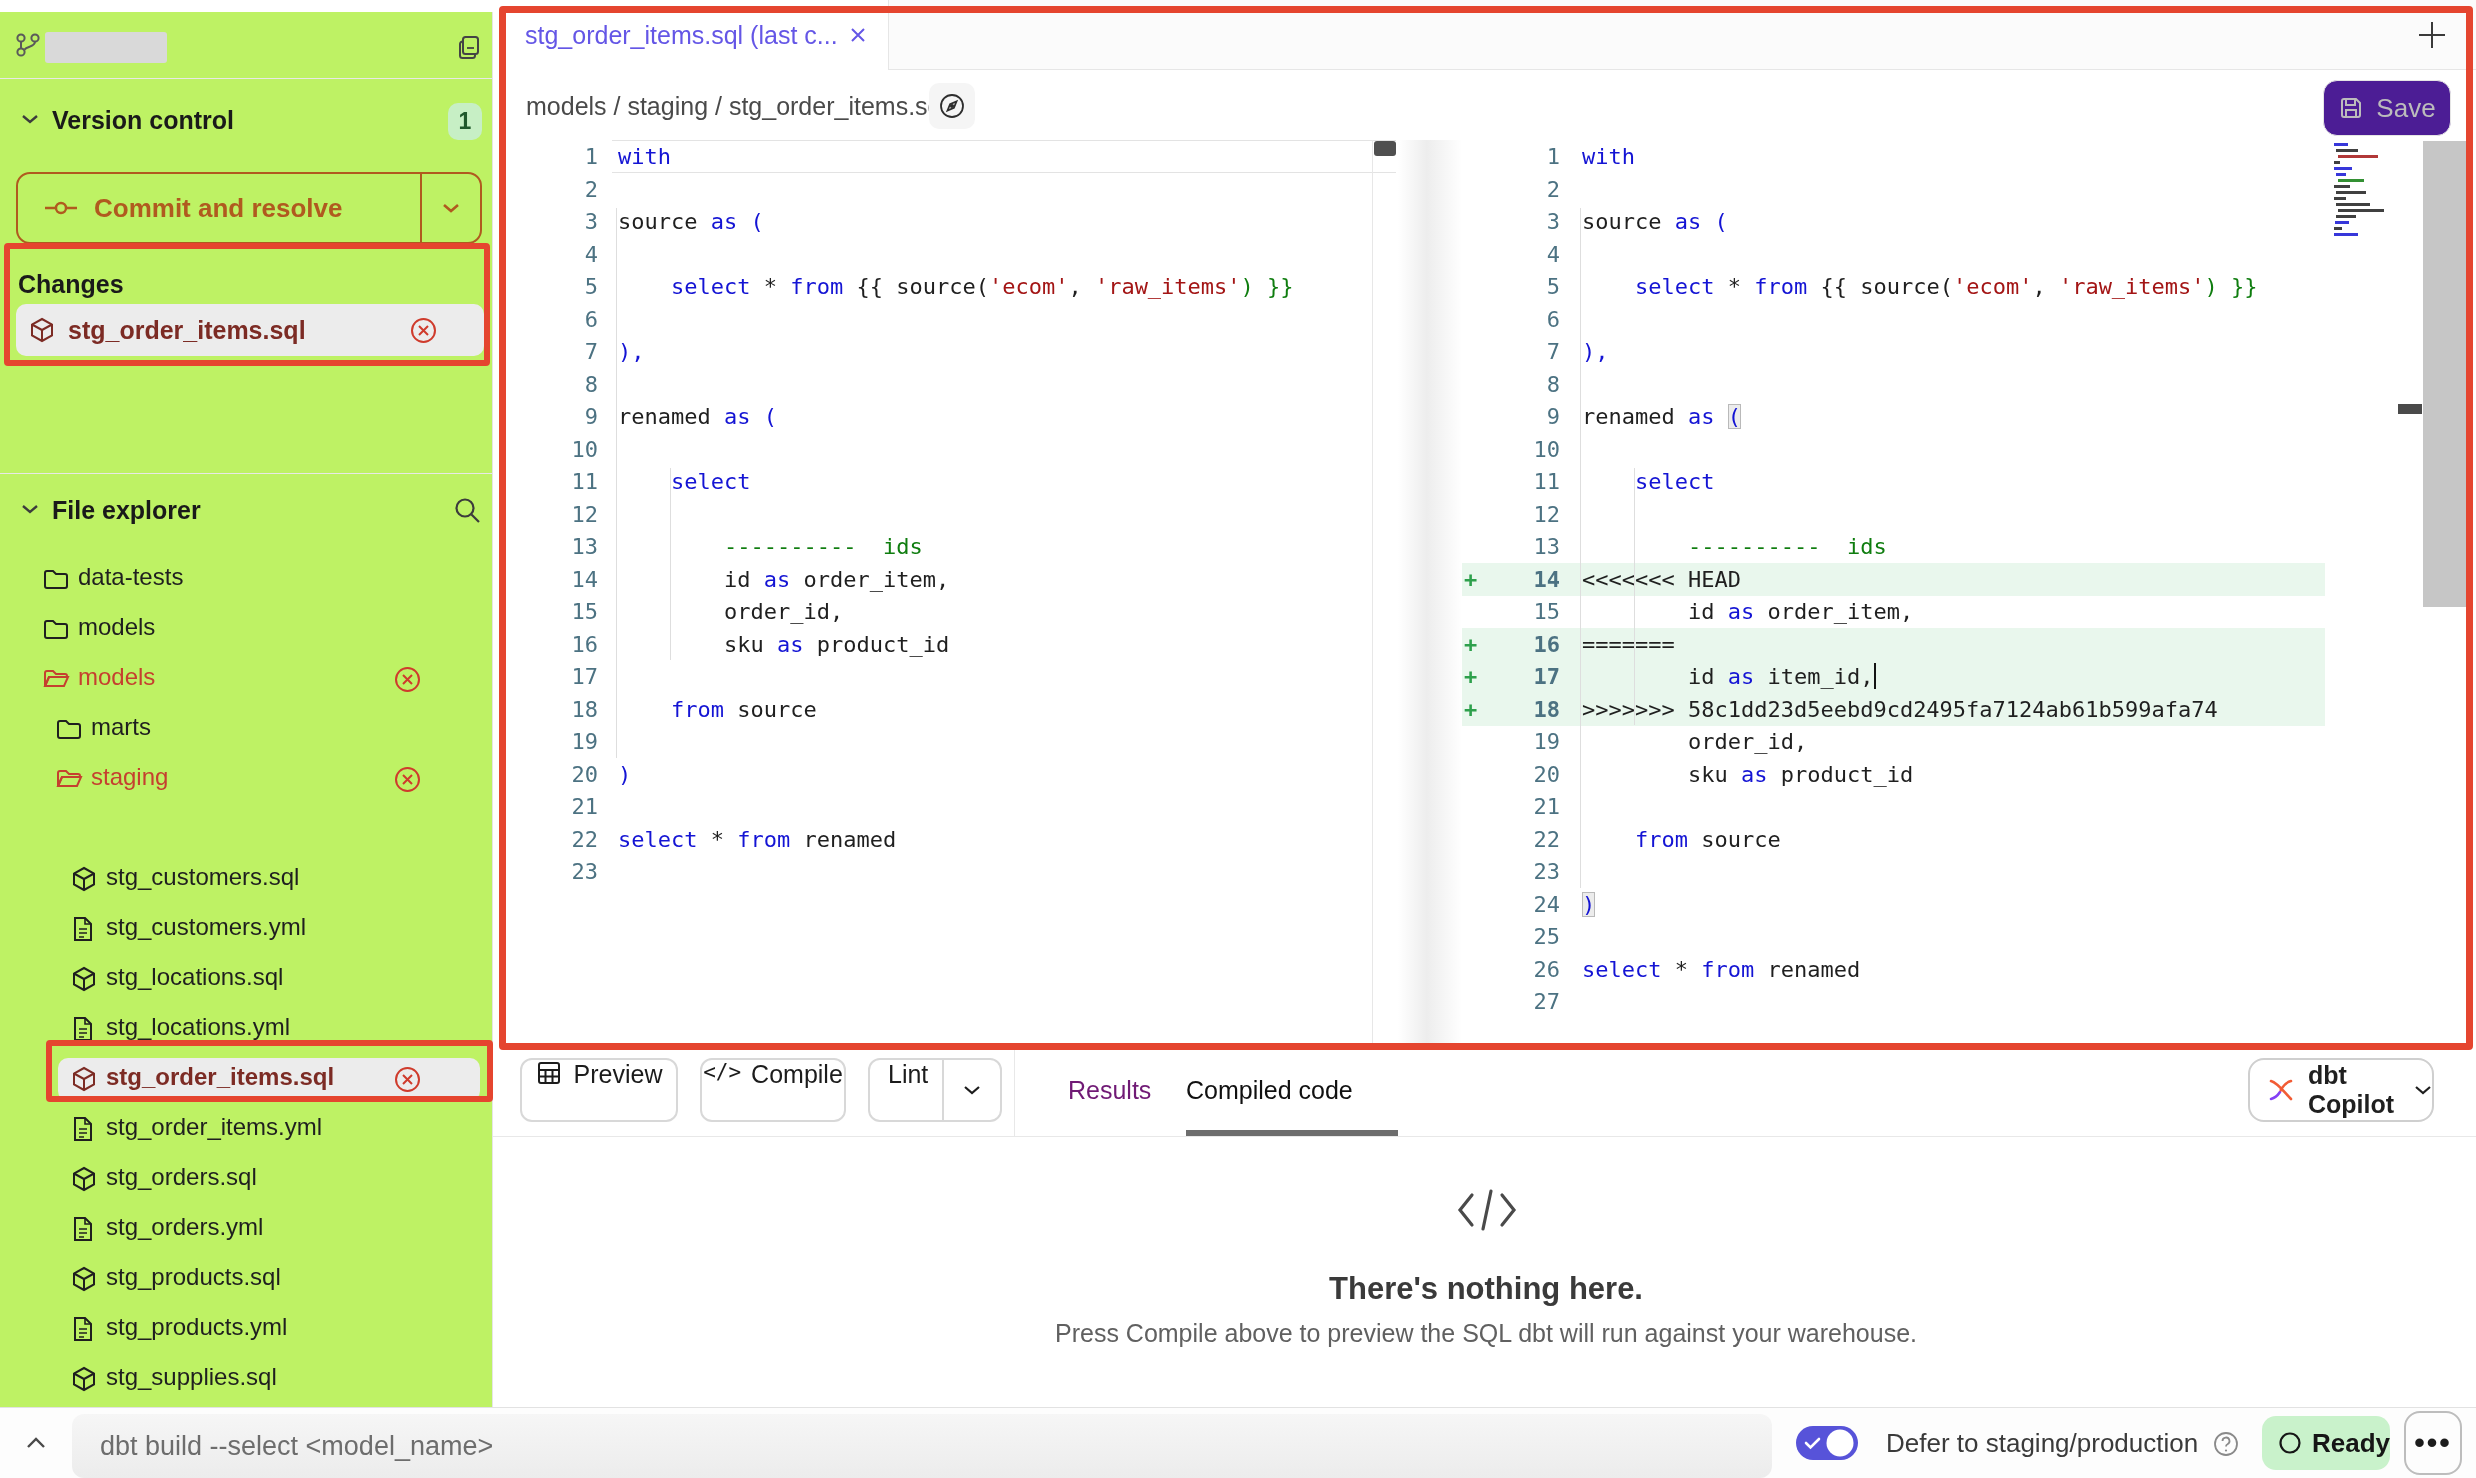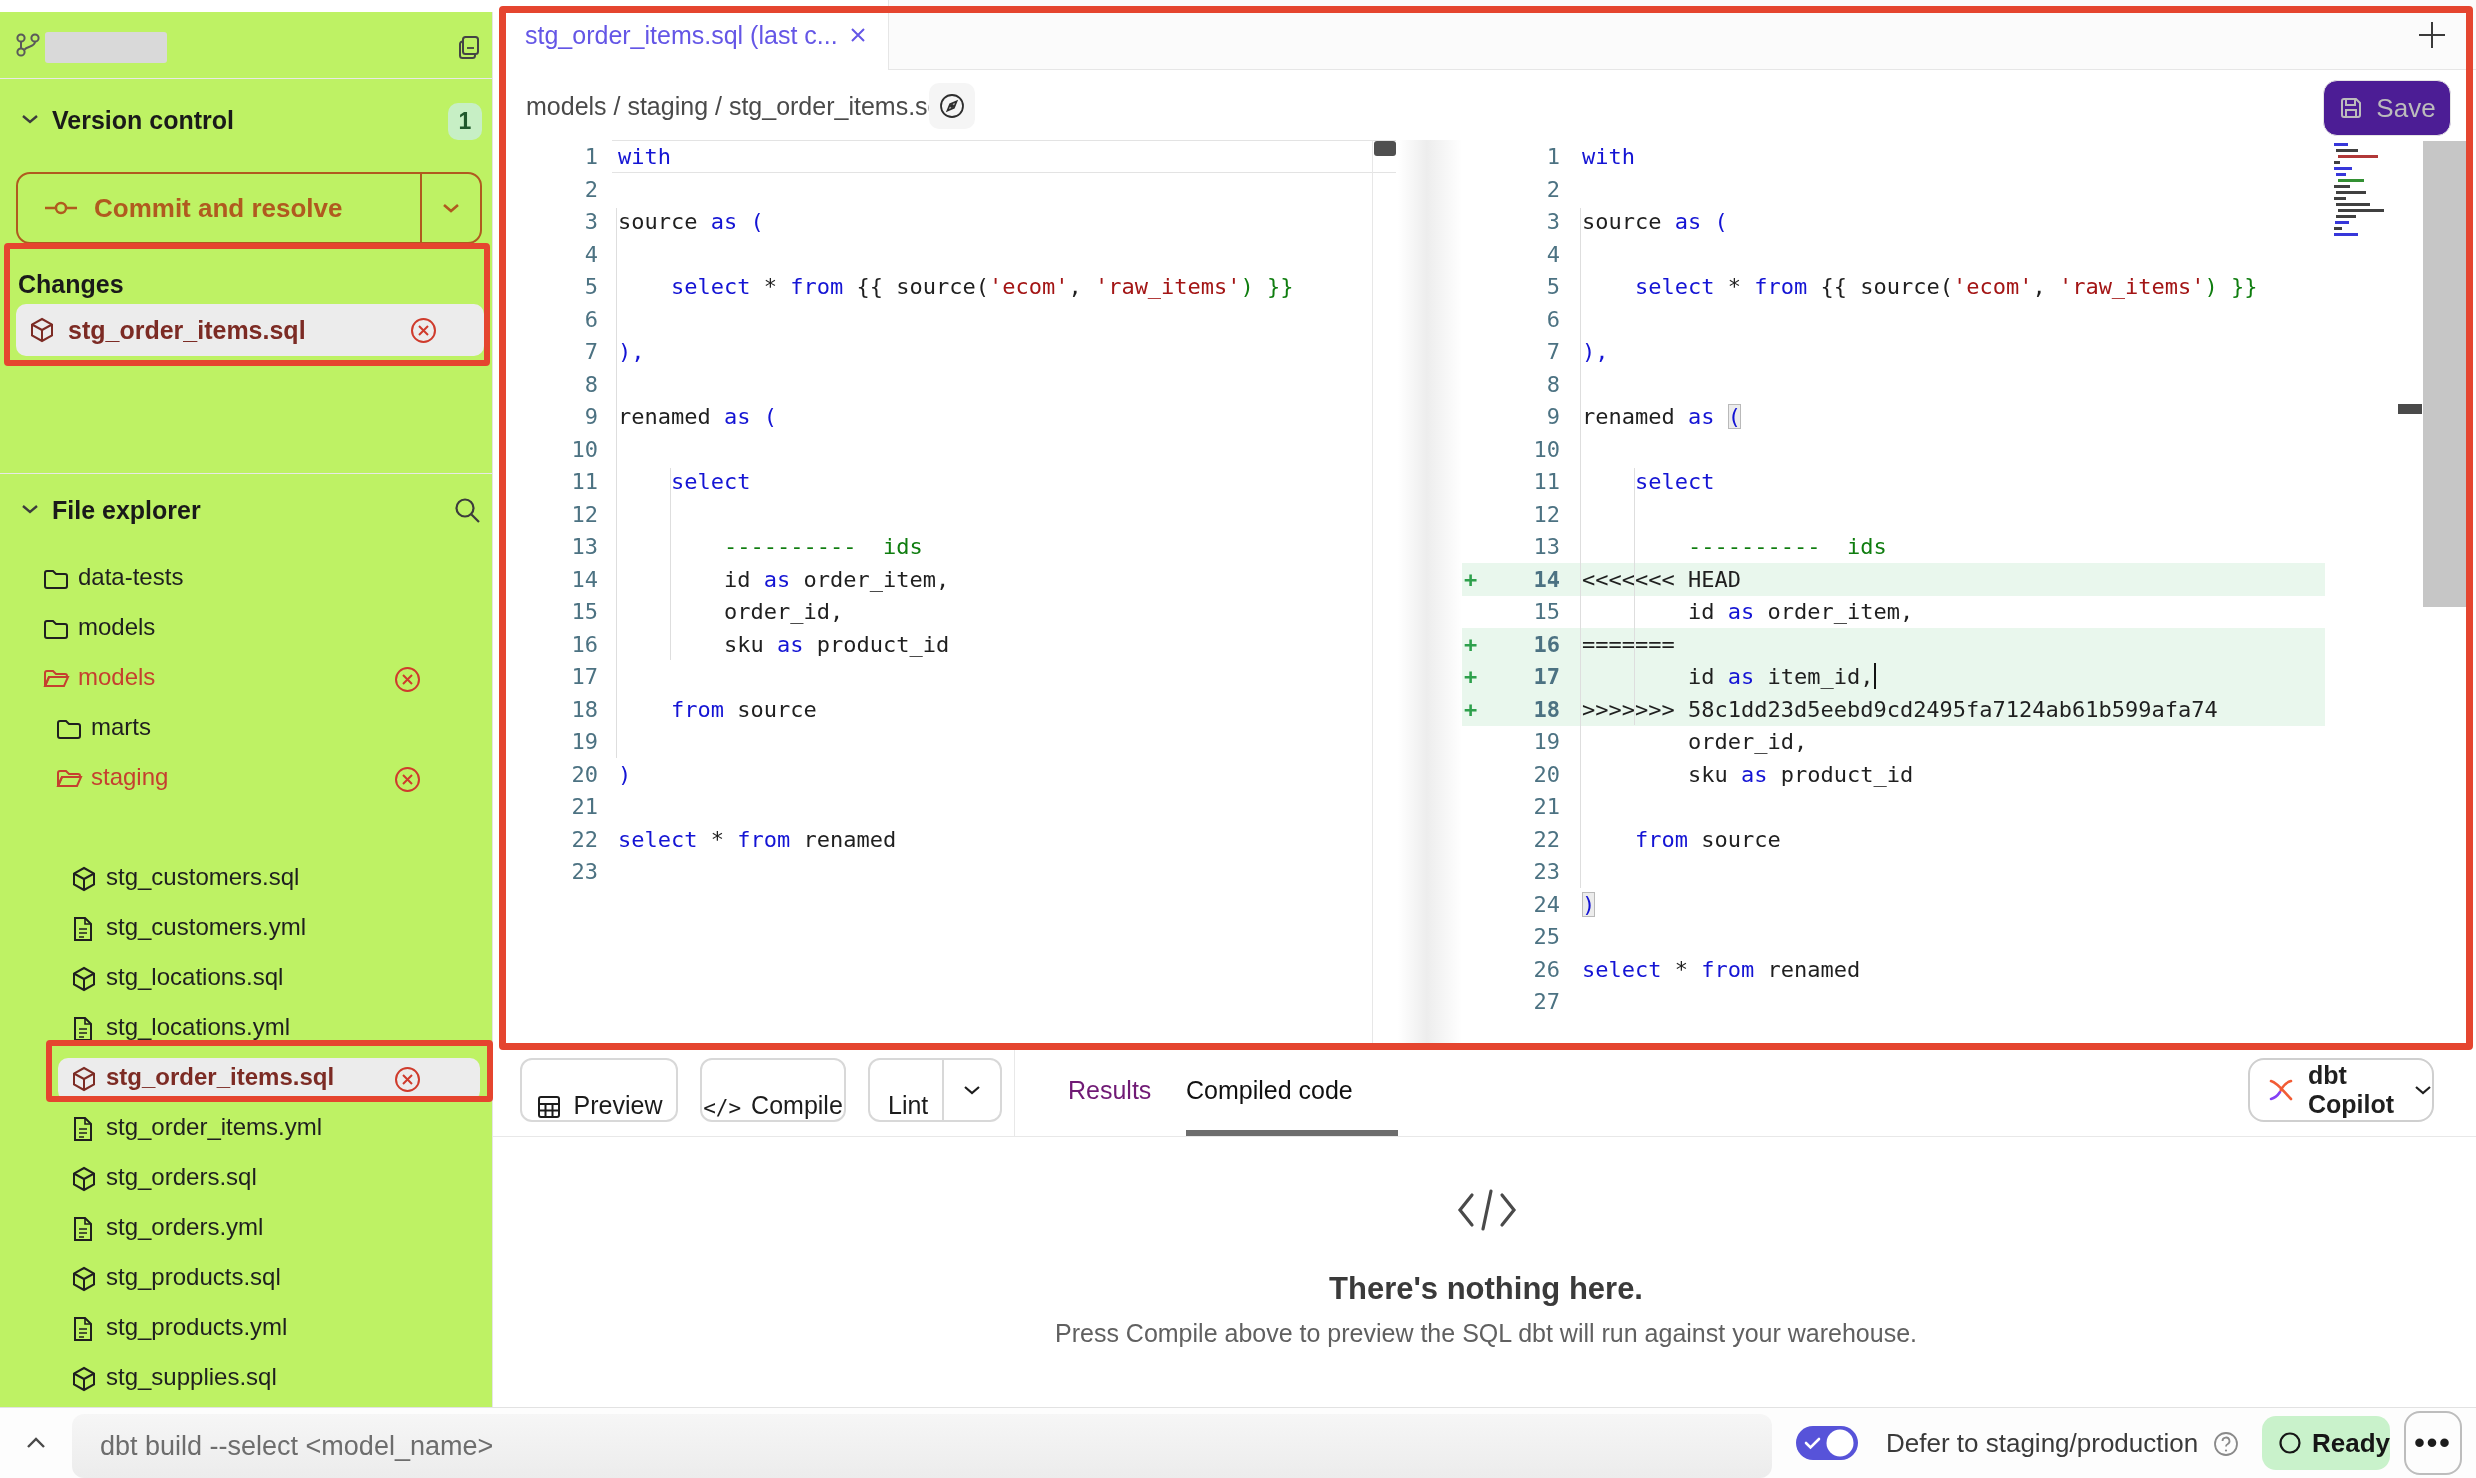--- a/index.html
+++ b/index.html
@@ -19,21 +19,21 @@
   .code-row{position:absolute;white-space:pre;font-family:"DejaVu Sans Mono",monospace;font-size:22px;line-height:33px;height:33px;}
   .gut{position:absolute;text-align:right;font-family:"DejaVu Sans Mono",monospace;font-size:22px;line-height:33px;color:#4c7282;height:33px;}
   .tok-k{color:#1414d4;} .tok-t{color:#1f1f1f;} .tok-s{color:#a31515;} .tok-g{color:#0f7d0f;}
   .tok-b{color:#1414d4;background:#ececec;box-shadow:inset 0 0 0 1px #b9b9b9;}
   .hl-green{position:absolute;background:#e9f7ed;height:33px;z-index:0;}
   .plus-sign{position:absolute;color:#2ea04c;font-family:"DejaVu Sans Mono",monospace;font-size:22px;line-height:33px;font-weight:bold;z-index:2;}
   .caret{display:inline-block;width:2px;height:26px;background:#141414;vertical-align:-5px;margin-left:1px;}
   .guide{position:absolute;width:1px;background:#dedede;}
   
   .tbtn{position:absolute;height:64px;border:2px solid #d8d8d8;border-radius:12px;background:#fff;
-        display:flex;align-items:flex-end;justify-content:center;font-size:25px;color:#1c1c1c;box-sizing:border-box;}
+        display:flex;align-items:flex-start;justify-content:center;font-size:25px;color:#1c1c1c;box-sizing:border-box;}
   .btab{position:absolute;height:64px;display:flex;align-items:center;font-size:25px;color:#701a75;}
   svg{display:block;}
 </style>
 </head>
 <body>
 
 <div id="app">
 
   <div class="abs" style="left:0;top:12px;width:492px;height:1407px;border-right:1px solid #e5e5e5;background:#bef264;">
 

